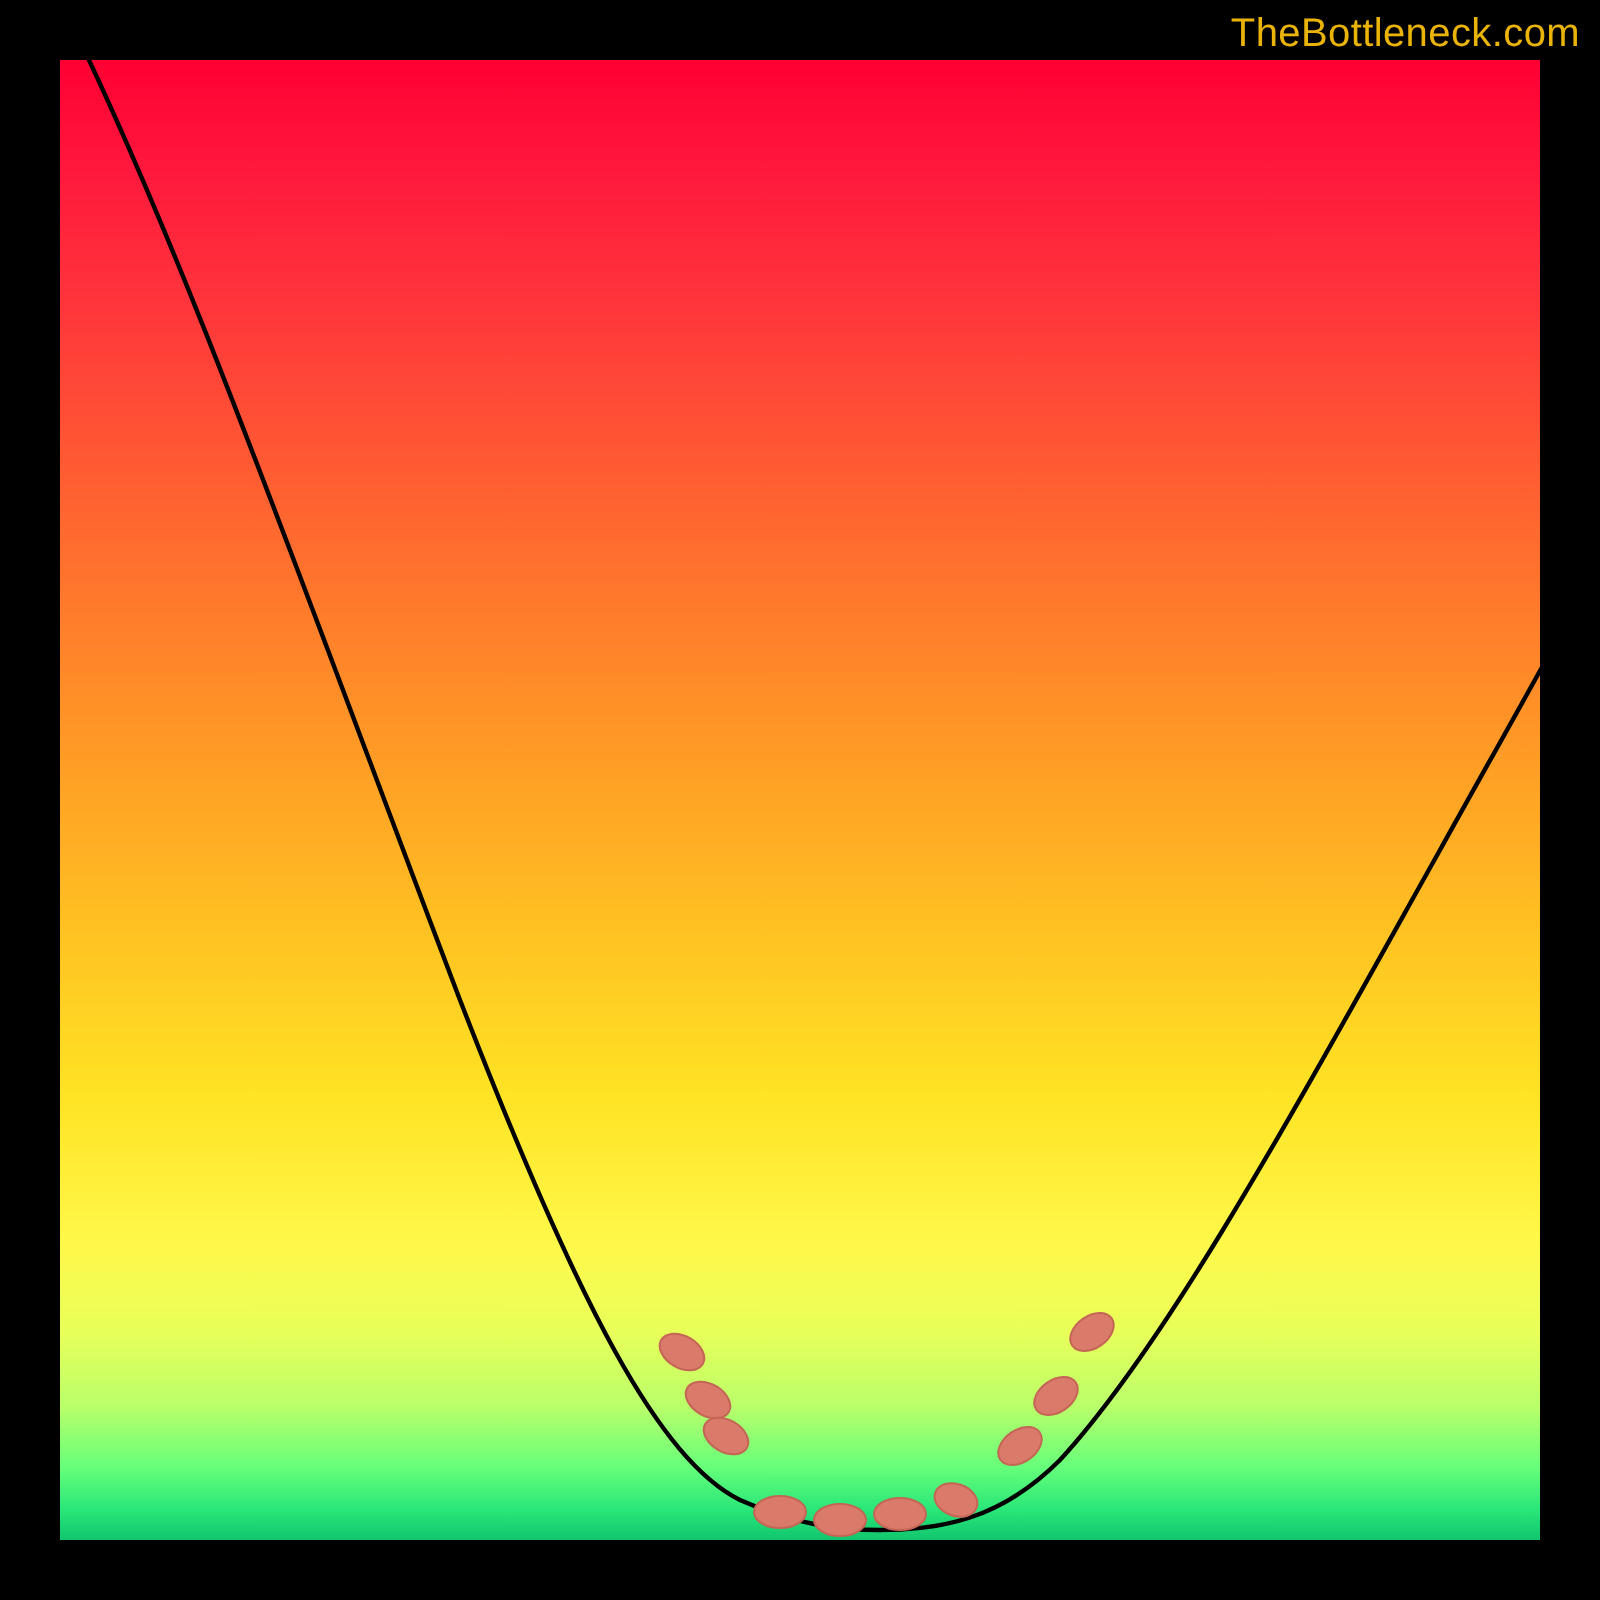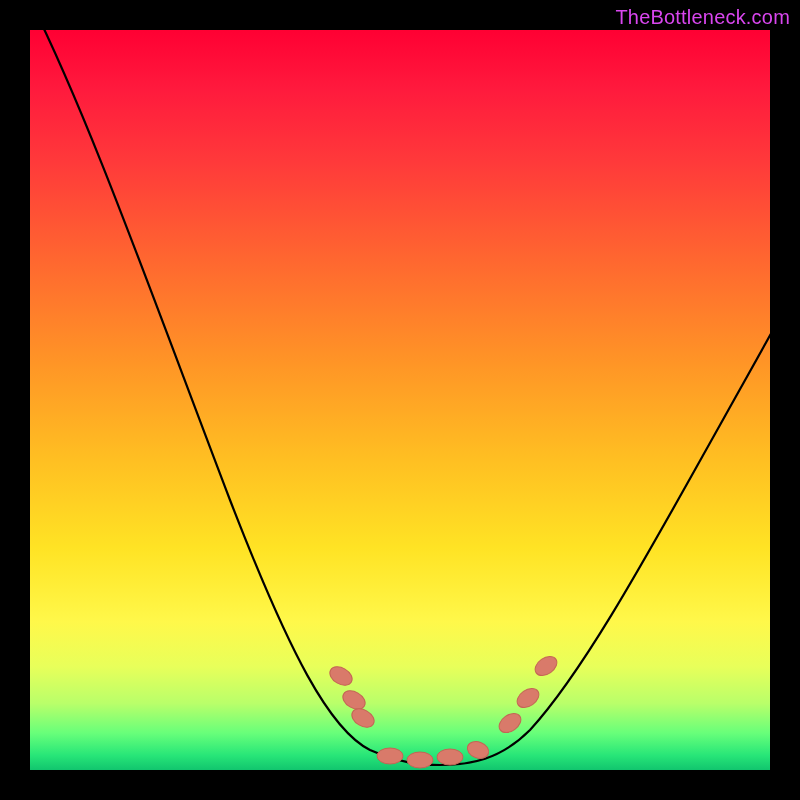--- a/index.html
+++ b/index.html
@@ -38,21 +38,21 @@
       #b9ff6a 91%,
       #68ff7a 95%,
       #28e678 98%,
       #11c56e 100%
     );
   }
   .watermark {
     position: absolute;
     top: 6px;
     right: 10px;
-    color: #d946ef;
+    color: #eab308;
     font-size: 20px;
     font-weight: 500;
     letter-spacing: 0.2px;
     user-select: none;
   }
   svg.curve {
     position: absolute;
     left: 0;
     top: 0;
     width: 740px;

